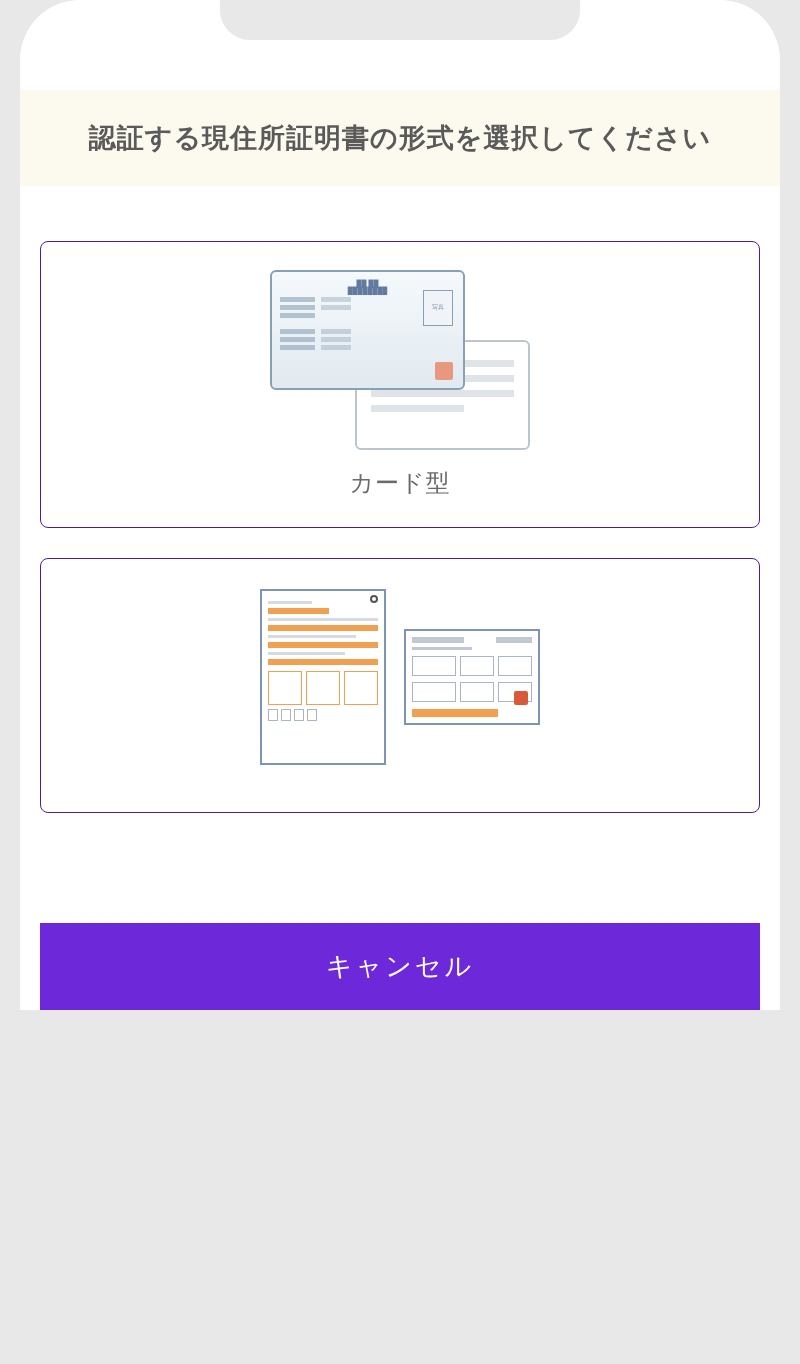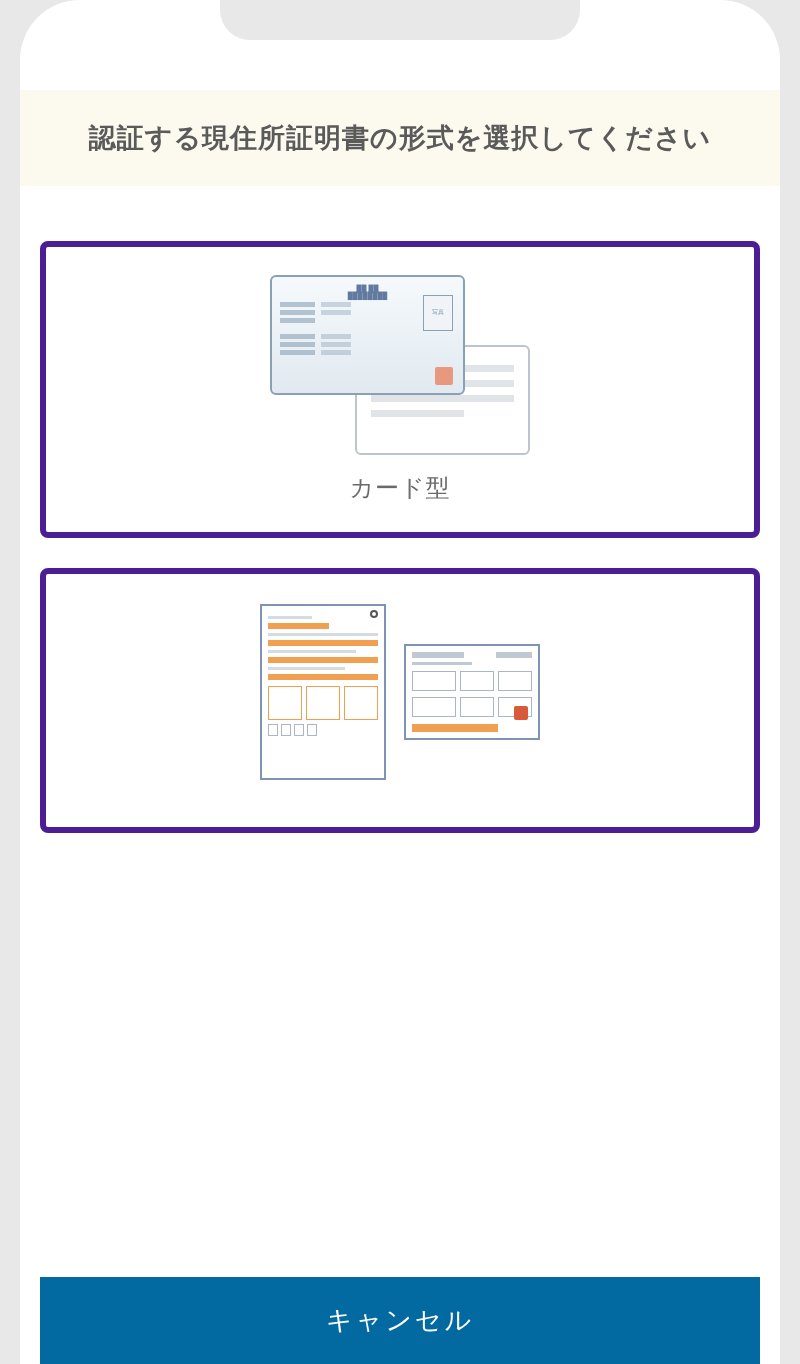--- a/index.html
+++ b/index.html
@@ -16,21 +16,21 @@
     width: 800px;
     height: 1364px;
     background: #e8e8e8;
     position: relative;
     padding-top: 0;
   }
   .phone-inner {
     background: #ffffff;
     margin: 0 20px;
     border-radius: 60px 60px 0 0;
-    height: 1364px;
+    height: 1010px;
     position: relative;
     overflow: hidden;
     padding-top: 40px;
   }
   .notch {
     position: absolute;
     top: 0;
     left: 50%;
     transform: translateX(-50%);
     width: 360px;
@@ -51,21 +51,21 @@
   .header-title {
     font-size: 27px;
     font-weight: 600;
     color: #5a5a5a;
     letter-spacing: 1px;
   }
   .options {
     padding: 0 20px;
   }
   .option-card {
-    border: 6px solid #4c1d95;
+    border: 1px solid #4c1d95;
     border-radius: 8px;
     padding: 20px 20px 28px 20px;
     margin-bottom: 30px;
     text-align: center;
     cursor: pointer;
     background: #fff;
   }
   .option-image-wrap {
     height: 195px;
     display: flex;
@@ -179,21 +179,21 @@
   
   .cancel-bar {
     position: absolute;
     bottom: 0;
     left: 0;
     right: 0;
     padding: 0 20px;
   }
   .cancel-button {
     width: 100%;
-    background: #0369a1;
+    background: #6d28d9;
     color: #ffffff;
     border: none;
     font-size: 26px;
     padding: 26px 0;
     letter-spacing: 3px;
     cursor: pointer;
     font-family: inherit;
   }
 </style>
 </head>

